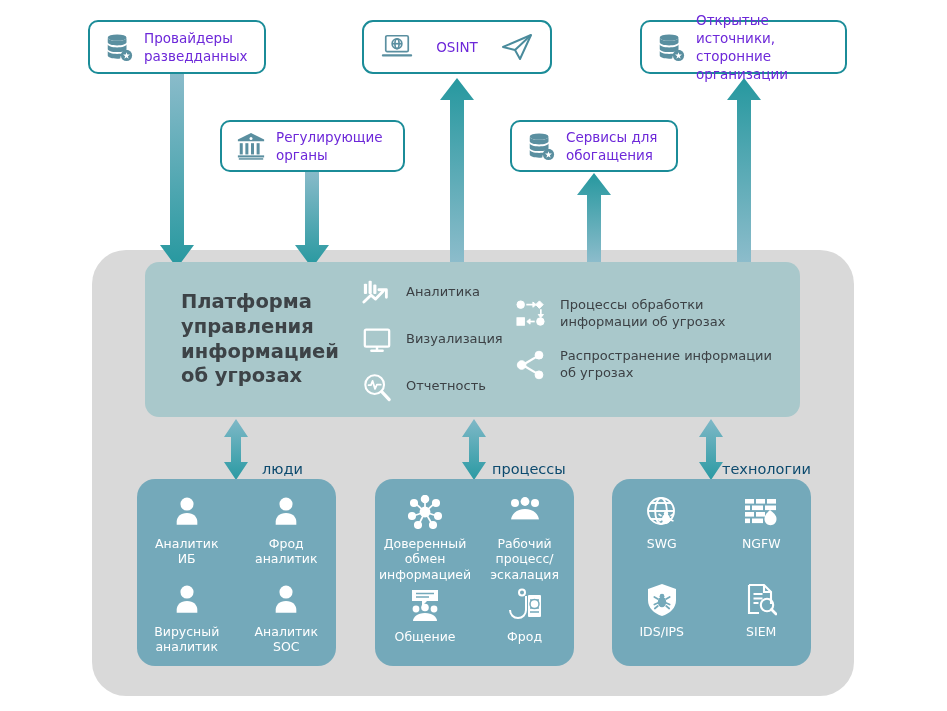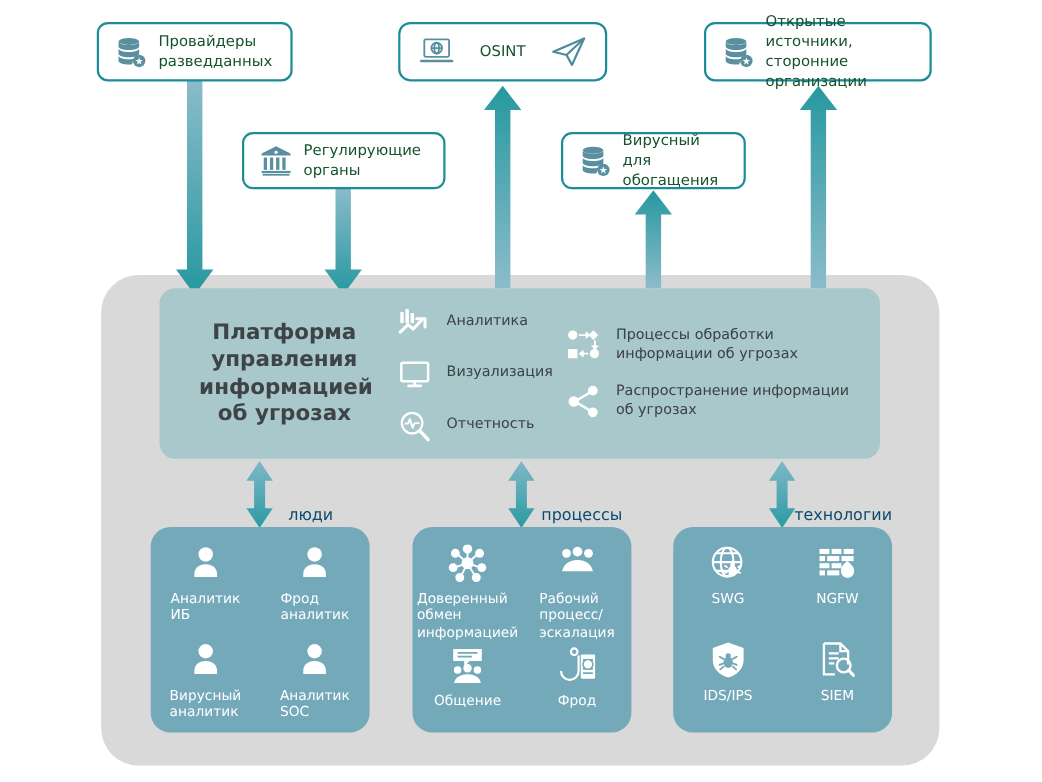--- a/index.html
+++ b/index.html
@@ -32,21 +32,21 @@
     align-items: center;
     gap: 10px;
     padding: 8px 14px;
     color: #3c3c3c;
     font-size: 13.5px;
     line-height: 1.35;
     z-index: 5;
   }
   .src-box .src-label {
     white-space: pre-line;
-    color: #14532d;
+    color: #6d28d9;
   }
   .src-box .src-icon {
     flex: 0 0 auto;
     display: flex;
     align-items: center;
     justify-content: center;
   }
   .src-box.centered { justify-content: center; border-radius: 11px; }
 
   
@@ -69,21 +69,21 @@
     width: 655px;
     height: 155px;
     background: #a9c8cb;
     border-radius: 14px;
     z-index: 3;
     display: flex;
     align-items: center;
   }
   .platform-title {
     width: 205px;
-    text-align: center;
+    text-align: left;
     padding-right: 14px;
     font-size: 19.5px;
     font-weight: bold;
     color: #3d4347;
     line-height: 1.28;
     white-space: pre-line;
     box-sizing: border-box;
     padding-left: 36px;
   }
   .feature-col {
@@ -133,20 +133,21 @@
     flex-direction: column;
     align-items: center;
     justify-content: flex-start;
     gap: 5px;
     padding: 2px 4px;
   }
   .p-item .p-icon { height: 38px; display: flex; align-items: center; justify-content: center; }
   .p-item .p-label {
     font-size: 12.5px;
     color: #ffffff;
+    text-align: center;
     line-height: 1.22;
     white-space: pre-line;
   }
 
   
   .pillar-caption {
     position: absolute;
     font-size: 14.5px;
     color: #0c4a6e;
     z-index: 4;
@@ -267,21 +268,21 @@
     <span class="src-icon">
       <svg width="30" height="30" viewBox="0 0 32 32" fill="#5a8fa0">
         <ellipse cx="14" cy="6" rx="10" ry="3.4"></ellipse>
         <path d="M4 6v5c0 1.9 4.5 3.4 10 3.4S24 12.9 24 11V6c0 1.9-4.5 3.4-10 3.4S4 7.9 4 6z"></path>
         <path d="M4 13v5c0 1.9 4.5 3.4 10 3.4S24 19.9 24 18v-5c0 1.9-4.5 3.4-10 3.4S4 14.9 4 13z"></path>
         <path d="M4 20v5c0 1.9 4.5 3.4 10 3.4 1.2 0 2.3-.1 3.3-.2A7.2 7.2 0 0 1 24 21.3V20c0 1.9-4.5 3.4-10 3.4S4 21.9 4 20z"></path>
         <circle cx="24" cy="25" r="6"></circle>
         <path d="M24 21.5l.9 2.6h2.8l-2.3 1.7.9 2.7-2.3-1.6-2.3 1.6.9-2.7-2.3-1.7h2.8z" fill="#ffffff"></path>
       </svg>
     </span>
-    <span class="src-label">Вирусный для
+    <span class="src-label">Сервисы для
 обогащения</span>
   </div>
 
   <div class="src-box" style="left:640px; top:20px; width:207px; height:54px;">
     <span class="src-icon">
       <svg width="30" height="30" viewBox="0 0 32 32" fill="#5a8fa0">
         <ellipse cx="14" cy="6" rx="10" ry="3.4"></ellipse>
         <path d="M4 6v5c0 1.9 4.5 3.4 10 3.4S24 12.9 24 11V6c0 1.9-4.5 3.4-10 3.4S4 7.9 4 6z"></path>
         <path d="M4 13v5c0 1.9 4.5 3.4 10 3.4S24 19.9 24 18v-5c0 1.9-4.5 3.4-10 3.4S4 14.9 4 13z"></path>
         <path d="M4 20v5c0 1.9 4.5 3.4 10 3.4 1.2 0 2.3-.1 3.3-.2A7.2 7.2 0 0 1 24 21.3V20c0 1.9-4.5 3.4-10 3.4S4 21.9 4 20z"></path>

